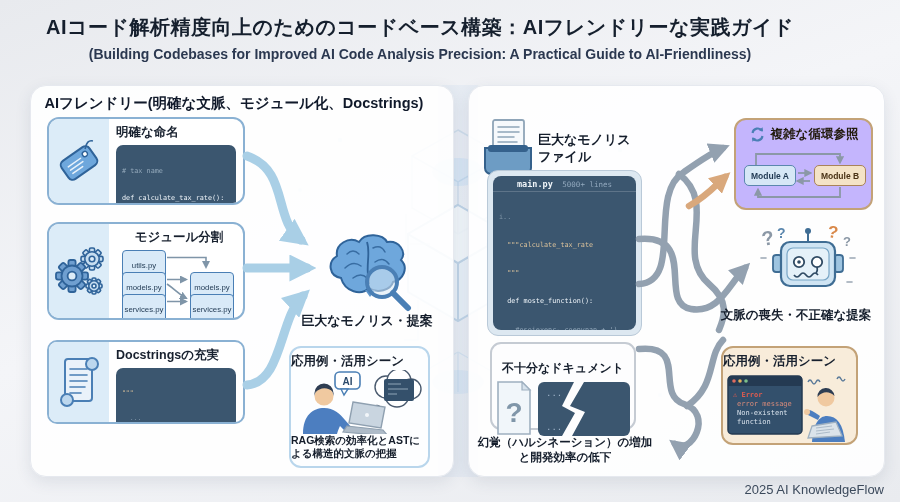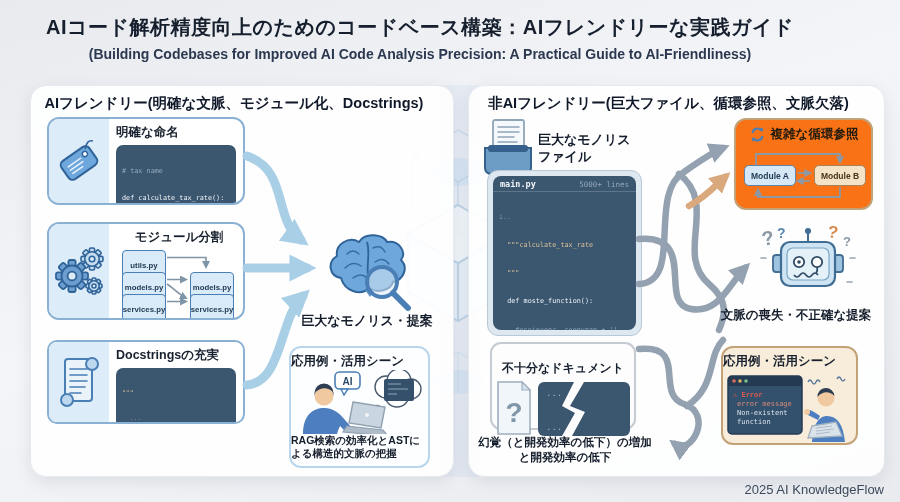--- a/index.html
+++ b/index.html
@@ -40,49 +40,49 @@
 
   .code { background:#3b566f; border-radius:7px; padding:4px 6px;
     font-family:"DejaVu Sans Mono","Liberation Mono",monospace; font-size:6.8px; line-height:9px;
     color:#d5e0ea; white-space:pre; overflow:hidden; }
   .code .c { color:#94a9bb; } .code .s { color:#d9c09a; }
   .code .d { color:#7f95a8; } .code .n { color:#eef4f9; }
 
   
   .flow { position:relative; width:124px; height:66px; }
   .fbox { position:absolute; width:44px; height:31px; border:1.5px solid #4a7fb5; background:#d9eaf8;
-    border-radius:4px; font-size:7.8px; font-weight:bold; color:#1f3852;
+    border-radius:4px; font-size:7.8px; font-weight:normal; color:#1f3852;
     display:flex; align-items:center; justify-content:center; }
 
   
   .brain-wrap { position:absolute; left:288px; top:146px; width:100px; height:80px; }
   .outcome { position:absolute; left:248px; top:226px; width:176px; text-align:center;
     font-size:13px; font-weight:bold; color:#141d2b; }
 
   
   .ucard { position:absolute; border-radius:12px; }
   .ucard .utitle { text-align:left; font-size:12.5px; font-weight:bold; color:#17202e; margin-top:5px; }
   .ucard-left { left:258px; top:260px; width:141px; height:122px; background:#fdfeff; border:2px solid #b9d6ec; }
   .ucap { text-align:left; font-size:10.5px; font-weight:bold; color:#141d2b; line-height:13px; }
 
   
   .mono-title { position:absolute; left:69px; top:45px; font-size:13px; font-weight:bold; line-height:17px; color:#141d2b; }
   .codecard { position:absolute; left:18px; top:84px; width:155px; height:166px; background:#dde8f1;
     border:1px solid #b9c9d8; border-radius:11px; padding:5px; }
   .codewin { width:100%; height:100%; background:#3b566f; border-radius:8px; overflow:hidden;
     font-family:"DejaVu Sans Mono","Liberation Mono",monospace; }
-  .codewin .bar { display:flex; justify-content:space-between; align-items:center; padding:3px 7px 2px;
+  .codewin .bar { display:flex; justify-content:space-between; align-items:center; padding:3px 24px 2px;
     border-bottom:1px solid rgba(255,255,255,.18); }
   .codewin .fname { font-size:8.5px; font-weight:bold; color:#f0f5f9; }
   .codewin .badge { font-size:7.5px; color:#93a9be; }
   .codewin .lines { padding:2px 6px; font-size:6.8px; line-height:9.4px; color:#c3d2df; white-space:pre; }
   .codewin .c { color:#94a9bb; } .codewin .s { color:#d9c09a; }
   .codewin .d { color:#7f95a8; } .codewin .n { color:#eef4f9; }
 
-  .tan-card { position:absolute; background:#f97316; border:2px solid #c3a277; border-radius:12px; }
+  .tan-card { position:absolute; background:#c4b5fd; border:2px solid #c3a277; border-radius:12px; }
   .circ-card { left:265px; top:32px; width:139px; height:92px; }
   .circ-head { display:flex; align-items:center; justify-content:center; gap:5px; margin-top:6px; }
   .circ-head .t { font-size:12.5px; font-weight:bold; color:#221a0d; }
   .circ-diag { position:relative; width:136px; height:60px; margin:1px auto 0; }
   .modbox { position:absolute; width:52px; height:21px; border-radius:5px; font-size:8.5px; font-weight:bold;
     display:flex; align-items:center; justify-content:center; top:21px; }
   .modbox.a { left:8px;  background:#d6e7f6; border:1.5px solid #5b87ae; color:#1f3852; }
   .modbox.b { left:78px; background:#f4e3c7; border:1.5px solid #a9835a; color:#4a3316; }
 
   .robot-wrap { position:absolute; left:284px; top:138px; width:110px; height:80px; }
@@ -327,21 +327,20 @@
         </g>
       </svg>
       <div class="ucap">
         <div>RAG検索の効率化とASTに</div>
         <div>よる構造的文脈の把握</div>
       </div>
     </div>
   </section>
 
   <section class="panel right">
-    <div class="panel-title">非AIフレンドリー(巨大ファイル、循環参照、文脈欠落)</div>
 
     <svg class="abs" width="54" height="60" viewBox="0 0 54 60" style="left:12px;top:32px">
       <rect x="12" y="2" width="31" height="36" rx="2" fill="#f6f9fc" stroke="#8fa5b8" stroke-width="1.8"></rect>
       <g stroke="#8fa5b8" stroke-width="1.5" stroke-linecap="round">
         <line x1="17" y1="9" x2="38" y2="9"></line>
           <line x1="17" y1="14" x2="38" y2="14"></line>
         <line x1="17" y1="19" x2="33" y2="19"></line>
           <line x1="17" y1="24" x2="36" y2="24"></line>
       </g>
       <rect x="18" y="28" width="16" height="6" fill="#d8a05c" transform="rotate(-6 26 31)"></rect>
@@ -466,21 +465,21 @@
         </g>
         <g>
           <rect x="46" y="2" width="92" height="54" rx="6" fill="#3b566f"></rect>
           <polygon points="92,2 78,26 93,32 80,56 70,56 83,33 70,26 82,2" fill="#fdfdfe"></polygon>
           <text x="54" y="16" font-size="9" fill="#9fb3c8" font-family="DejaVu Sans Mono, monospace">...</text>
           <text x="54" y="50" font-size="9" fill="#9fb3c8" font-family="DejaVu Sans Mono, monospace">...</text>
         </g>
       </svg>
     </div>
     <div class="docs-cap">
-      <div>幻覚（と開発効率の低下）の増加</div>
+      <div>幻覚（ハルシネーション）の増加</div>
       <div>と開発効率の低下</div>
     </div>
 
     <div class="ucard ucard-right">
       <div class="utitle">応用例・活用シーン</div>
       <svg width="131" height="70" viewBox="0 0 131 70" style="margin:2px auto 0;display:block">
         <g>
           <rect x="4" y="4" width="74" height="58" rx="4" fill="#33506c" stroke="#243a52" stroke-width="1.5"></rect>
           <path d="M4 8 a4 4 0 0 1 4 -4 h66 a4 4 0 0 1 4 4 v6 h-74 z" fill="#243a52"></path>
           <circle cx="10" cy="9" r="1.8" fill="#e06c5e"></circle>

